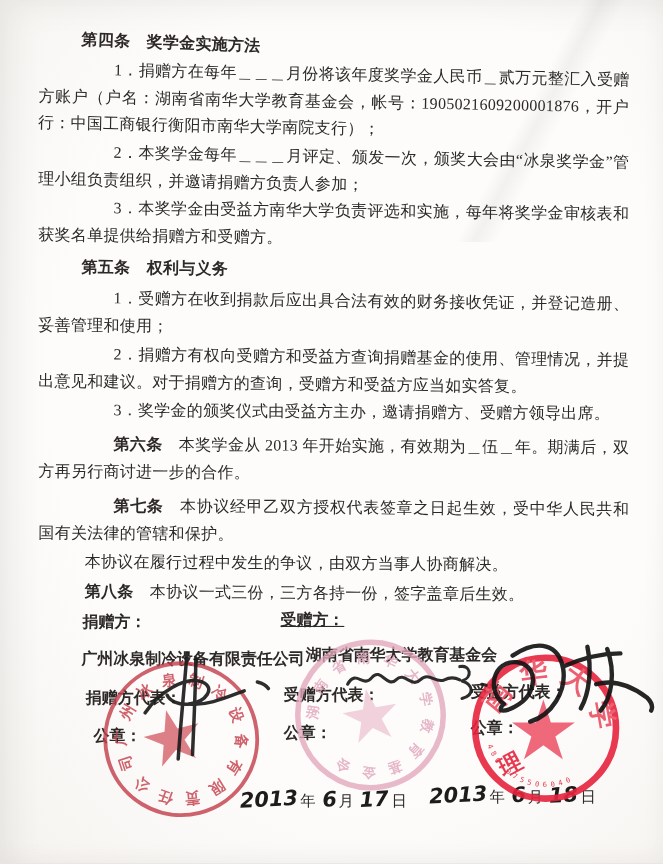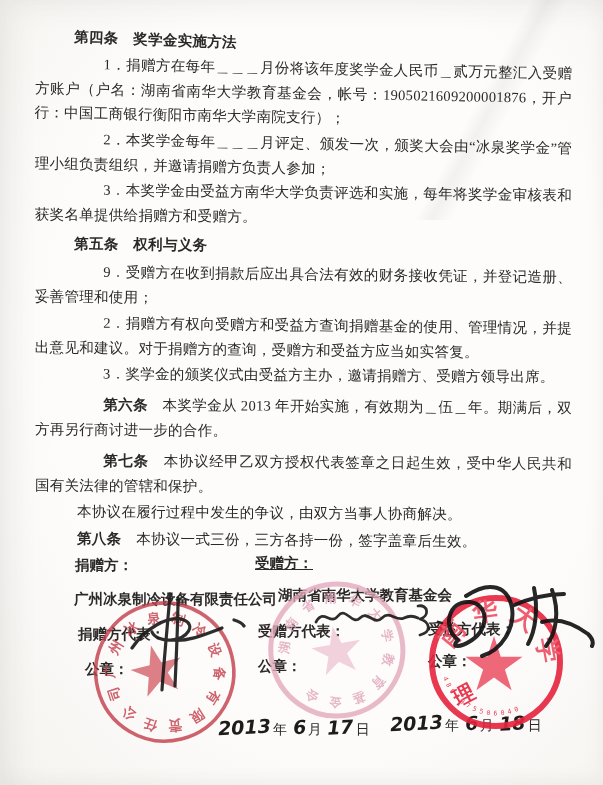--- a/index.html
+++ b/index.html
@@ -52,21 +52,21 @@
 
 <div class="page">
   <div class="crease"></div>
 
   <div class="body-text">
     <p class="heading tA"><span class="lead">第四条</span><span>　奖学金实施方法</span></p>
     <p class="item tB"><span>1．捐赠方在每年＿＿＿月份将该年度奖学金人民币＿贰万元整汇入受赠方账户（户名：湖南省南华大学教育基金会，帐号：1905021609200001876，开户行：中国工商银行衡阳市南华大学南院支行）；</span></p>
     <p class="item tB"><span>2．本奖学金每年＿＿＿月评定、颁发一次，颁奖大会由“冰泉奖学金”管理小组负责组织，并邀请捐赠方负责人参加；</span></p>
     <p class="item tC"><span>3．本奖学金由受益方南华大学负责评选和实施，每年将奖学金审核表和获奖名单提供给捐赠方和受赠方。</span></p>
     <p class="heading tC"><span class="lead">第五条</span><span>　权利与义务</span></p>
-    <p class="item tC"><span>9．受赠方在收到捐款后应出具合法有效的财务接收凭证，并登记造册、妥善管理和使用；</span></p>
+    <p class="item tC"><span>1．受赠方在收到捐款后应出具合法有效的财务接收凭证，并登记造册、妥善管理和使用；</span></p>
     <p class="item tC"><span>2．捐赠方有权向受赠方和受益方查询捐赠基金的使用、管理情况，并提出意见和建议。对于捐赠方的查询，受赠方和受益方应当如实答复。</span></p>
     <p class="item tD"><span>3．奖学金的颁奖仪式由受益方主办，邀请捐赠方、受赠方领导出席。</span></p>
     <p class="item art tD"><span class="lead">第六条</span><span>　本奖学金从 2013 年开始实施，有效期为＿伍＿年。期满后，双方再另行商讨进一步的合作。</span></p>
     <p class="item art tD"><span class="lead">第七条</span><span>　本协议经甲乙双方授权代表签章之日起生效，受中华人民共和国有关法律的管辖和保护。</span></p>
     <p class="item-mid tD"><span>本协议在履行过程中发生的争议，由双方当事人协商解决。</span></p>
     <p class="item-mid tD"><span class="lead">第八条</span><span>　本协议一式三份，三方各持一份，签字盖章后生效。</span></p>
   </div>
 
   <div class="sig-area">
     <span class="lbl" style="left:75px;top:8px;">捐赠方：</span>

